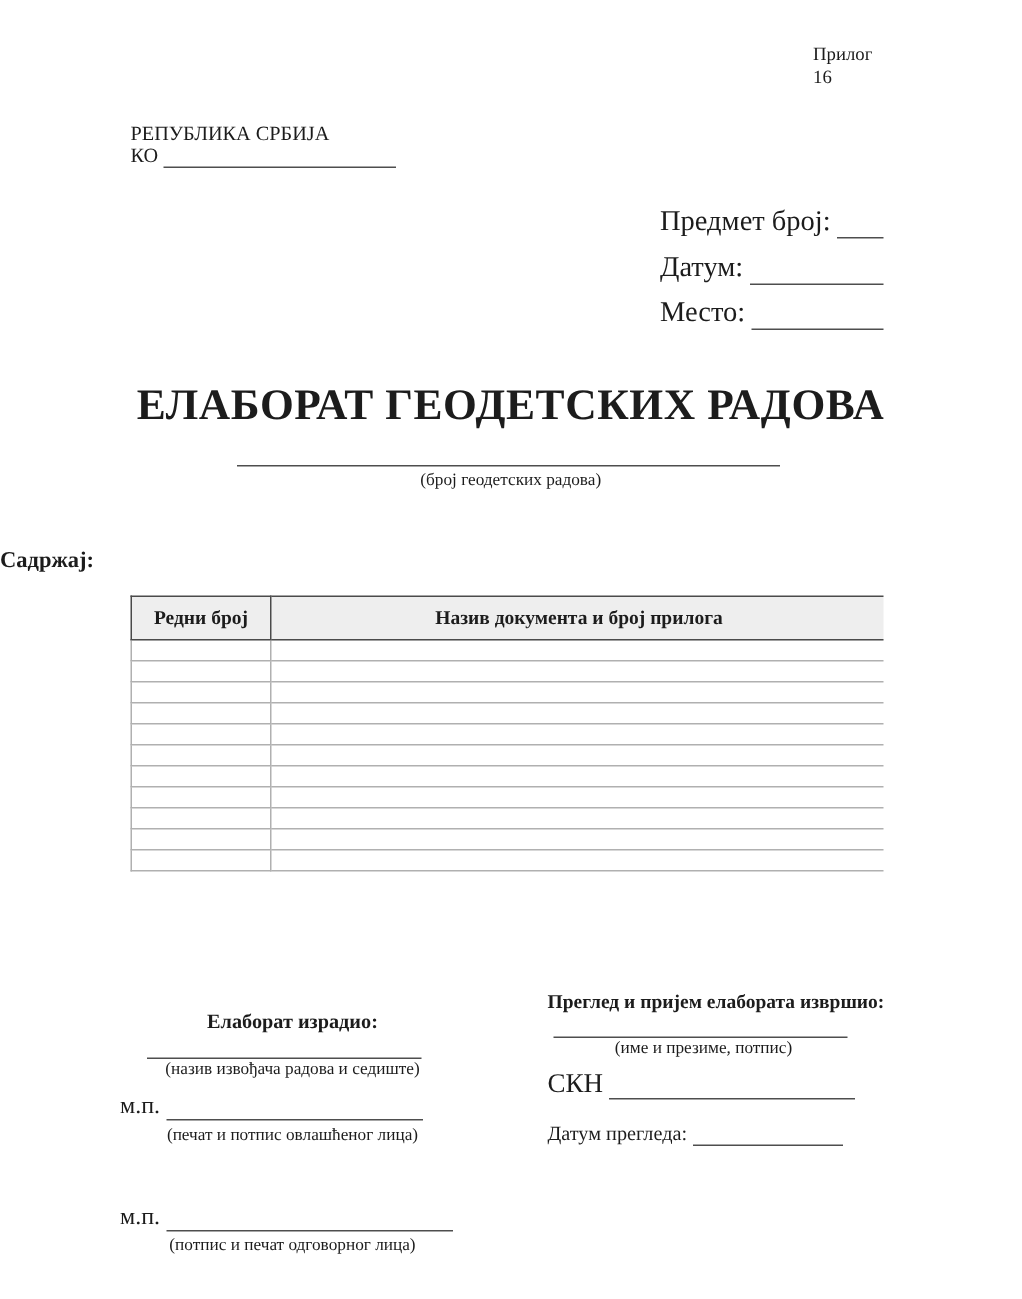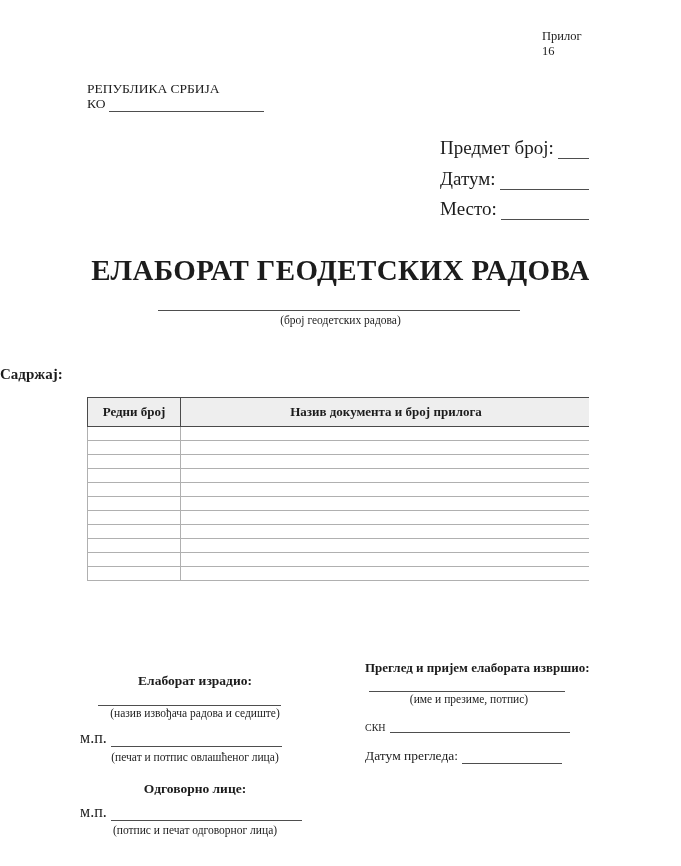--- a/index.html
+++ b/index.html
@@ -62,21 +62,21 @@
   .fl-cap3 { top:153px; }
   .mp-lbl { font-size:16px; white-space:nowrap; }
 
   
   .foot-right { left:365px; top:660px; width:208px; height:110px; font-size:13.5px; }
   .foot-right > div { position:absolute; }
   .fr-heading { top:0; left:0; font-weight:bold; font-size:13px; white-space:nowrap; }
   .fr-line { top:31px; left:4px; width:196px; height:0;
              border-bottom:1px solid var(--line,#4e4e4e); }
   .fr-cap { top:33px; }
-  .fr-skn { top:57px; left:0; width:205px; display:flex; align-items:flex-end; height:16px; font-size:10px; }
+  .fr-skn { top:57px; left:0; width:205px; display:flex; align-items:flex-end; height:16px; font-size:18px; }
   .fr-datum { top:88px; left:0; width:197px; display:flex; align-items:flex-end; height:16px; }
 </style>
 </head>
 <body>
 
 <div class="page">
 
   <div class="abs prilog">Прилог 16</div>
 
   <div class="abs hdr-left">
@@ -167,21 +167,20 @@
 
   <div class="abs foot-left">
     <div class="sec-heading" style="top:2px;">Елаборат израдио:</div>
     <div class="fl-line1"></div>
     <div class="caption fl-cap1">(назив извођача радова и седиште)</div>
     <div class="fl-mp1">
       <span class="mp-lbl">м.п.</span>
       <span class="line grow"></span>
     </div>
     <div class="caption fl-cap2">(печат и потпис овлашћеног лица)</div>
-    <div class="sec-heading fl-head2">Одговорно лице:</div>
     <div class="fl-mp2">
       <span class="mp-lbl">м.п.</span>
       <span class="line grow"></span>
     </div>
     <div class="caption fl-cap3">(потпис и печат одговорног лица)</div>
   </div>
 
   <div class="abs foot-right">
     <div class="fr-heading">Преглед и пријем елабората извршио:</div>
     <div class="fr-line"></div>

